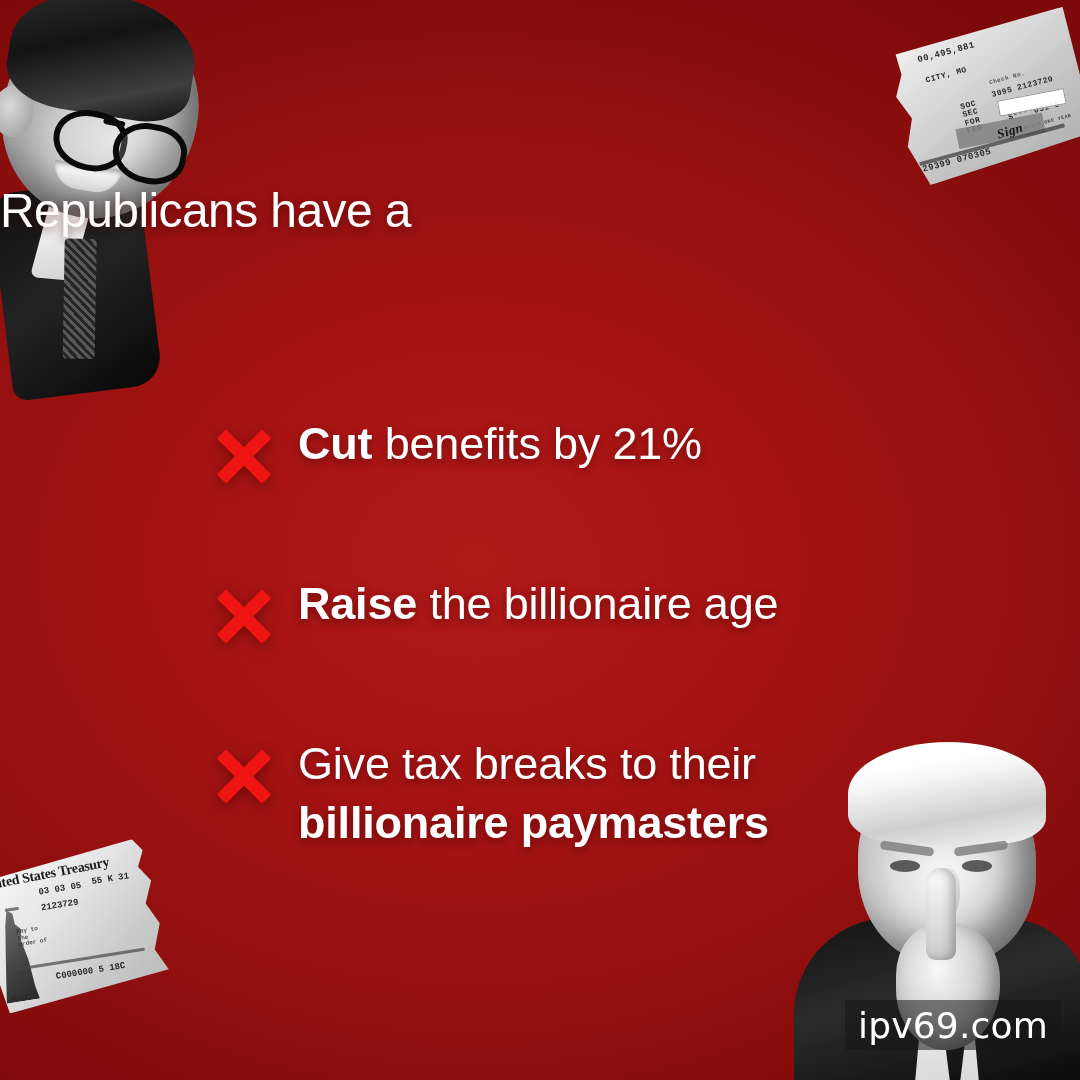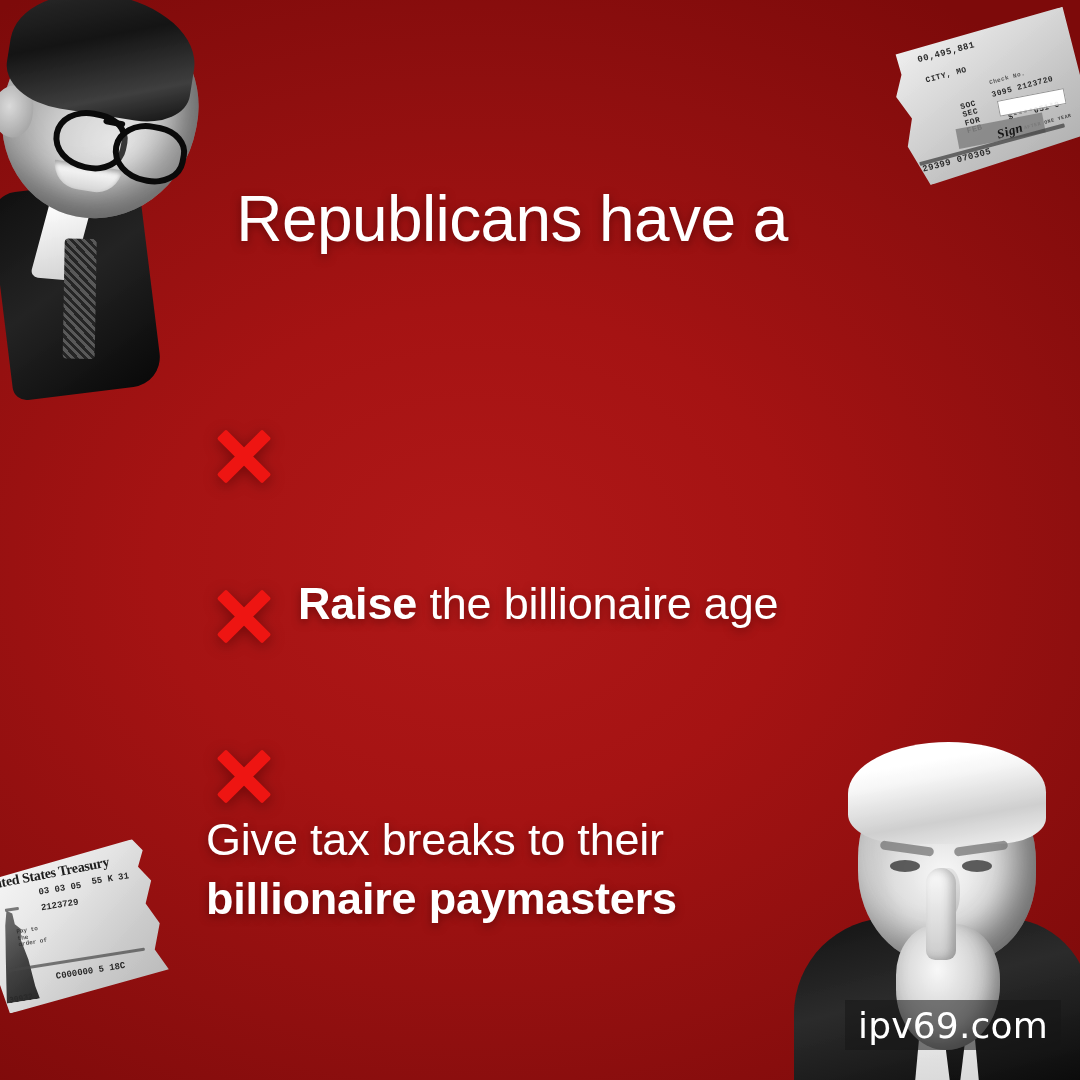--- a/index.html
+++ b/index.html
@@ -162,32 +162,32 @@
   }
   #trump .finger{
     position:absolute;left:140px;top:150px;width:30px;height:92px;
     background:linear-gradient(#f0edea,#c6c2bd);
     border-radius:16px 16px 10px 10px;
     box-shadow:inset -5px 0 10px rgba(40,38,36,.3);
   }
 
   
   #headline{
-    position:absolute;left:0;top:186px;width:1024px;text-align:center;
+    position:absolute;left:0;top:186px;width:1024px;text-align:left;
     color:#fff;line-height:1.04;
-    font-size:64px;font-weight:400;letter-spacing:-.6px;
+    font-size:48px;font-weight:400;letter-spacing:-.6px;
     text-shadow:0 3px 10px rgba(60,0,0,.55);
     font-stretch:condensed;
   }
   #headline .hl-line{display:block;white-space:nowrap;}
   #headline b{font-weight:700;}
 
   #bullets{position:absolute;left:0;top:414px;width:1080px;}
   .bullet{display:flex;align-items:flex-start;margin:0 0 84px 0;padding-left:206px;}
-  .bullet:last-child{margin-bottom:0;flex-direction:column;}
+  .bullet:last-child{margin-bottom:0;}
   .xmark{
     flex:0 0 auto;width:74px;height:70px;position:relative;margin-right:18px;margin-top:6px;
     filter:drop-shadow(0 3px 7px rgba(60,0,0,.5));
   }
   .xmark i{
     position:absolute;left:6px;top:30px;width:64px;height:13px;
     background:#ee1512;border-radius:2px;display:block;
   }
   .xmark i:first-child{transform:rotate(45deg);}
   .xmark i:last-child{transform:rotate(-45deg);}
@@ -276,20 +276,21 @@
     <span class="hl-line">Republicans have a</span>
   </div>
 
   <div id="bullets">
 
     <div class="bullet">
       <span class="xmark">
           <i></i>
           <i></i>
         </span>
+      <span class="btext"><b>Cut</b><span> benefits by 21%</span></span>
     </div>
 
     <div class="bullet">
       <span class="xmark">
           <i></i>
           <i></i>
         </span>
       <span class="btext"><b>Raise</b><span> the billionaire age</span></span>
     </div>
 

